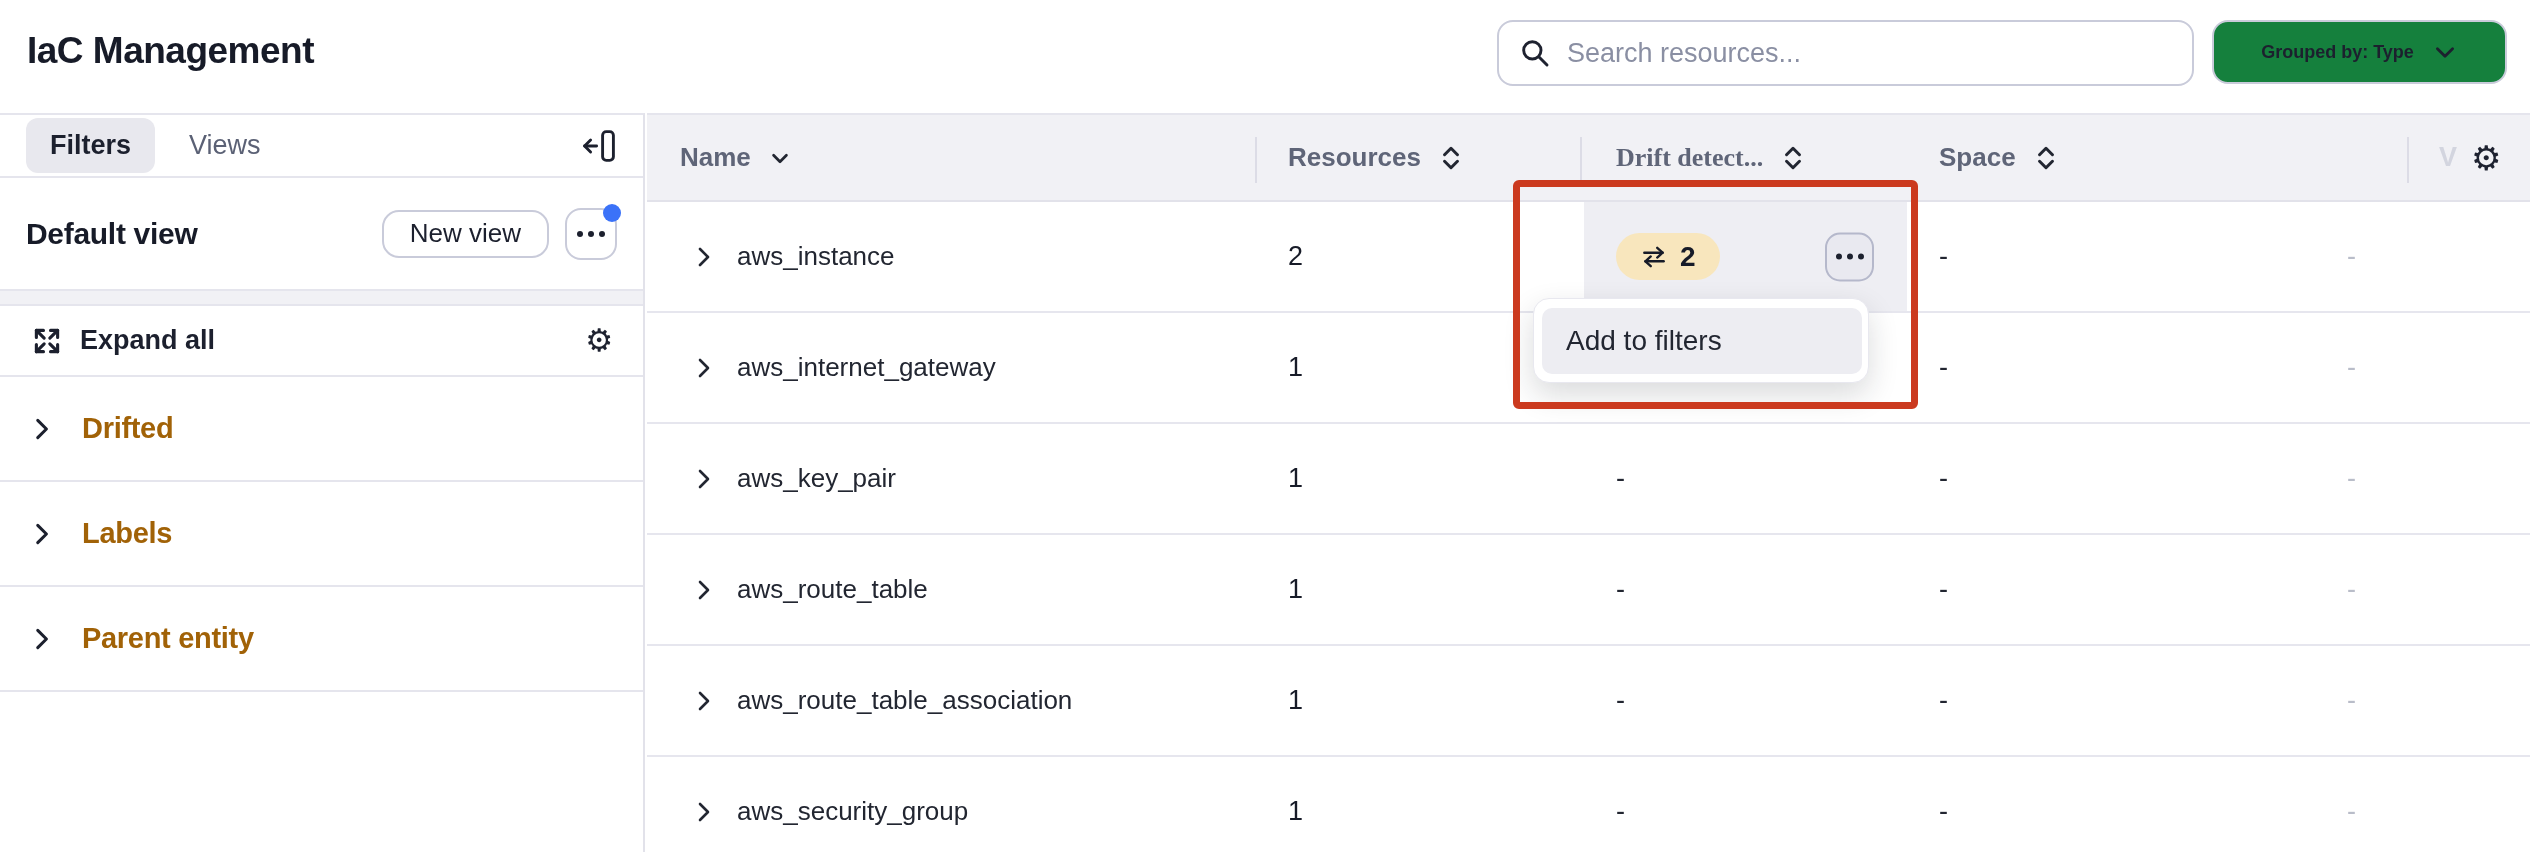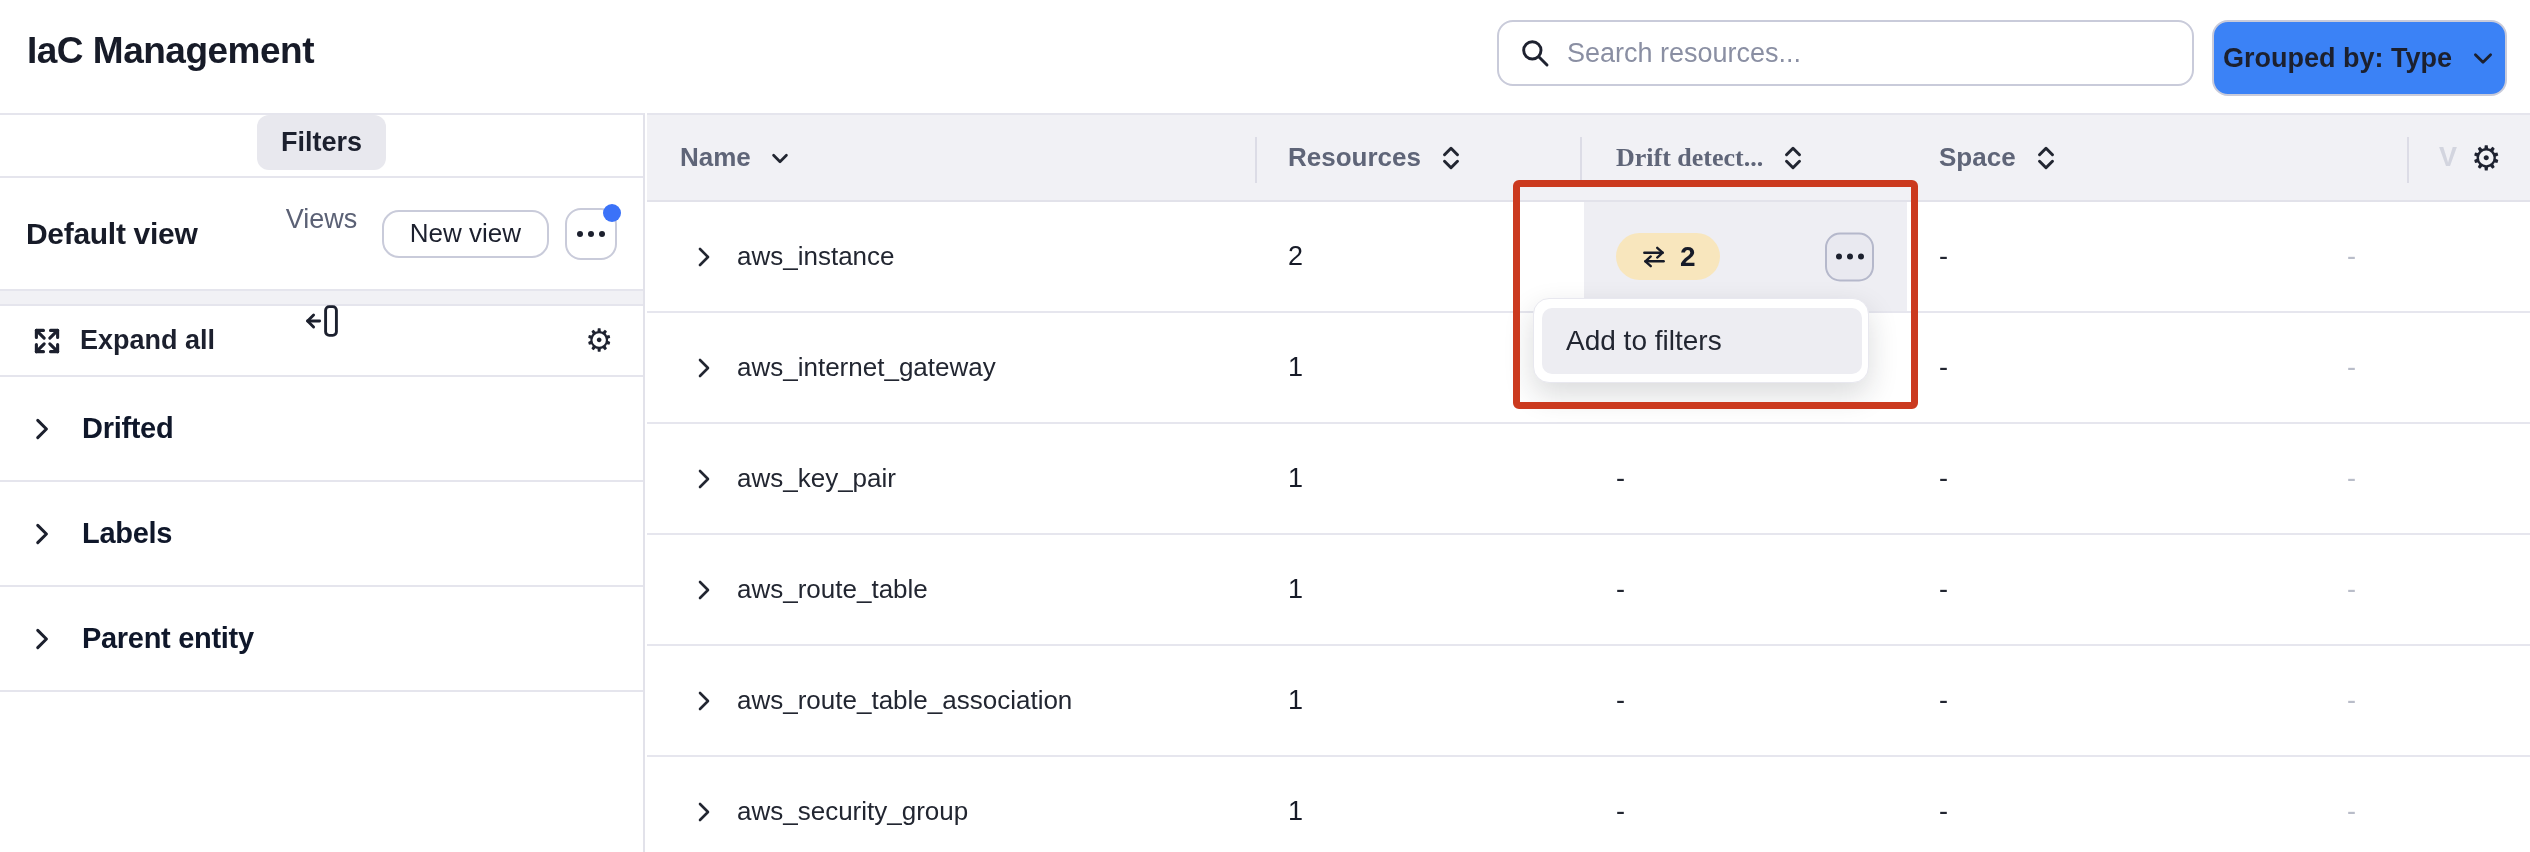--- a/index.html
+++ b/index.html
@@ -15,31 +15,31 @@
     position:absolute; left:1497px; top:20px; width:697px; height:66px;
     border:2px solid #c9cbda; border-radius:16px; background:#fff;
     display:flex; align-items:center; padding:0 20px; gap:16px;
   }
   .search-box input {
     border:none; outline:none; flex:1; font-family:"Liberation Sans", sans-serif;
     font-size:27px; color:#1c202e; background:transparent;
   }
   .search-box input::placeholder { color:#8a8fa3; }
   .grouped-by {
-    position:absolute; left:2212px; top:20px; width:295px; height:76px;
-    border:2px solid #c9cbda; border-radius:16px; background:#3b82f6; cursor:pointer;
+    position:absolute; left:2212px; top:20px; width:295px; height:64px;
+    border:2px solid #c9cbda; border-radius:16px; background:#15803d; cursor:pointer;
     display:flex; align-items:center; justify-content:center; gap:18px;
-    font-family:"Liberation Sans", sans-serif; font-size:27px; font-weight:700; color:#1c202e;
+    font-family:"Liberation Sans", sans-serif; font-size:18px; font-weight:700; color:#1c202e;
   }
   
   .sidebar {
     position:absolute; left:0; top:113px; width:645px; height:739px;
     background:#fff; border-right:2px solid #e2e2ea; border-top:2px solid #e5e5ed;
   }
-  .tabs-row { height:63px; border-bottom:2px solid #e5e5ed; display:flex; align-items:center; padding:0 26px; gap:34px;flex-direction:column; }
+  .tabs-row { height:63px; border-bottom:2px solid #e5e5ed; display:flex; align-items:center; padding:0 26px; gap:34px; }
   .tab-pill { background:#e8e8ee; border-radius:12px; padding:12px 24px; font-size:27px; font-weight:700; color:#1c202e; cursor:pointer; }
   .tab-plain { font-size:27px; font-weight:500; color:#5b6175; cursor:pointer; }
   .tabs-spacer { flex:1; }
   .view-row { height:113px; border-bottom:2px solid #e5e5ed; display:flex; align-items:center; padding:0 26px; }
   .view-title { font-size:30px; font-weight:700; color:#171b28; letter-spacing:-0.3px; }
   .view-spacer { flex:1; }
   .new-view-btn {
     height:48px; padding:0 26px; border:2px solid #c9cbda; border-radius:17px; background:#fff; cursor:pointer;
     font-family:"Liberation Sans", sans-serif; font-size:26px; font-weight:500; color:#1c202e;
     display:flex; align-items:center; margin-right:16px;
@@ -51,21 +51,21 @@
   .more-dots { display:flex; gap:5px; }
   .more-dots i { width:6px; height:6px; border-radius:50%; background:#1c202e; }
   .notif-dot { position:absolute; right:-6px; top:-6px; width:18px; height:18px; border-radius:50%; background:#3b72f8; }
   .sidebar-band { height:15px; background:#f1f1f5; border-bottom:2px solid #e5e5ed; }
   .expand-row { height:71px; border-bottom:2px solid #e5e5ed; display:flex; align-items:center; padding:0 30px; gap:16px; }
   .expand-label { font-size:27px; font-weight:700; color:#1c202e; }
   .expand-spacer { flex:1; }
   .gear-glyph { font-size:34px; line-height:1; color:#1e2230; cursor:pointer; font-family:"DejaVu Sans", sans-serif; }
   .gear-glyph.small { font-size:31px; }
   .filter-section { height:105px; border-bottom:2px solid #e5e5ed; display:flex; align-items:center; padding:0 28px; gap:28px; cursor:pointer; }
-  .filter-section .label { font-size:29px; font-weight:700; color:#0f172a; letter-spacing:-0.3px; }
+  .filter-section .label { font-size:29px; font-weight:700; color:#a16207; letter-spacing:-0.3px; }
   
   .table { position:absolute; left:647px; top:113px; width:1883px; height:535px; background:#737373; }
   .thead { position:relative; height:89px; background:#f1f1f5; border-top:2px solid #e5e5ed; border-bottom:2px solid #e2e2ea; }
   .th { position:absolute; top:0; bottom:0; display:flex; align-items:center; gap:18px; font-size:26px; font-weight:700; color:#5f6578; }
   .th-name { left:33px; }
   .th-resources { left:641px; }
   .th-drift { left:969px;font-family:Liberation Serif, serif; }
   .th-space { left:1292px; }
   .th-right { left:1792px; gap:14px; }
   .partial-letter { color:#d3d5df; font-size:27px; font-weight:700; }

